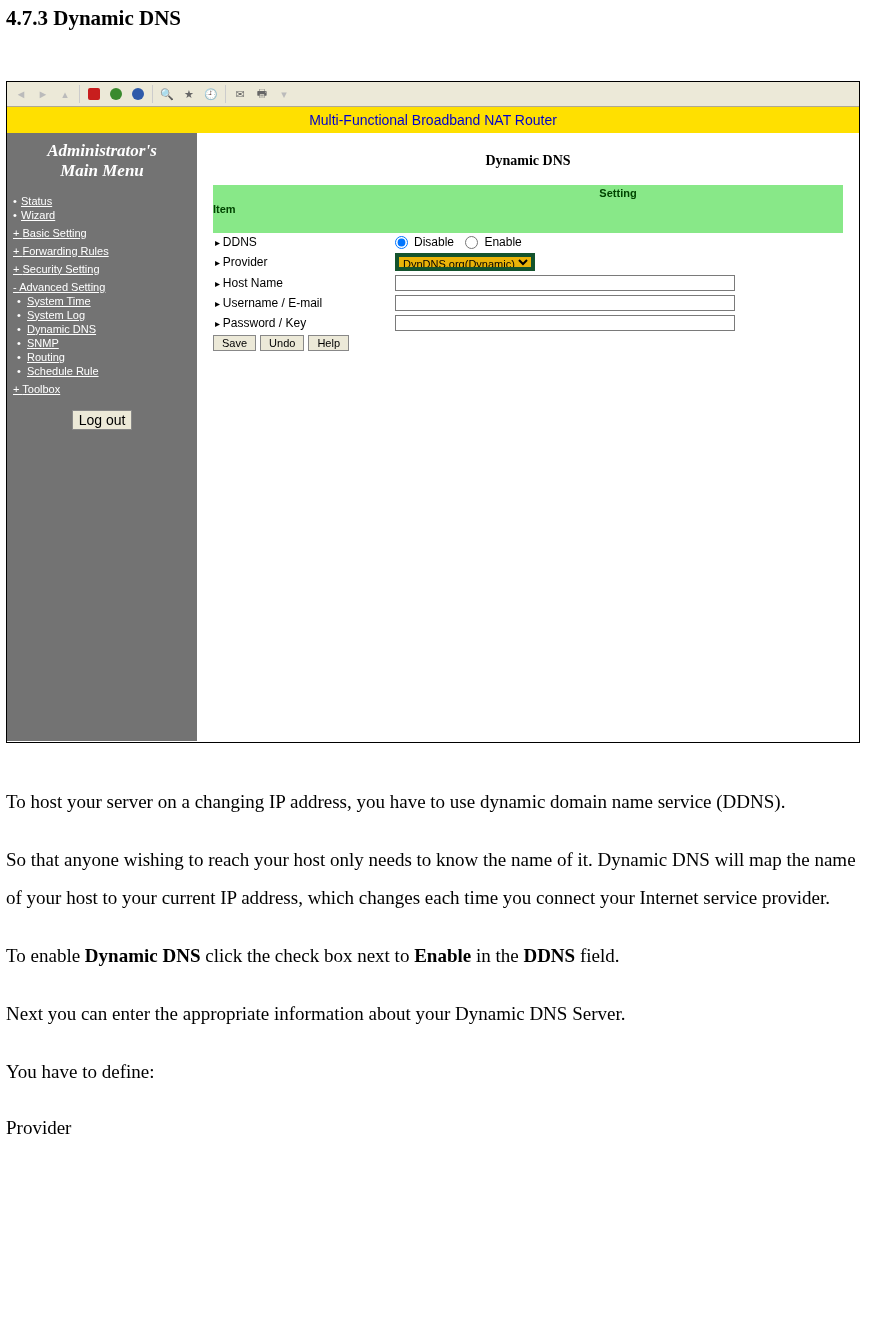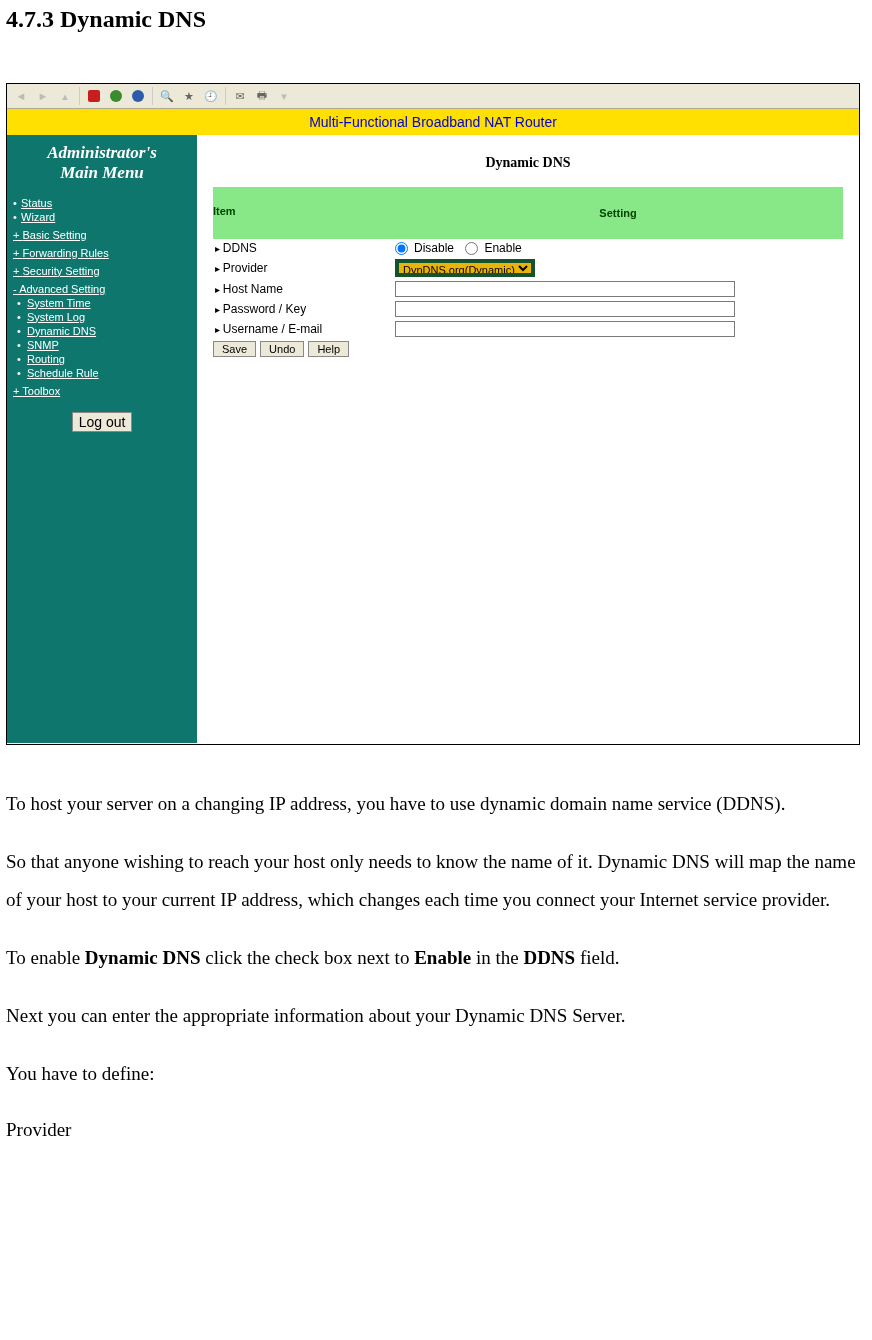--- a/index.html
+++ b/index.html
@@ -8,21 +8,21 @@
     font-family: "Times New Roman", Times, serif;
     font-size: 19px;
     color: #000;
     background: #fff;
     width: 872px;
   }
   .page {
     padding: 0 6px;
   }
   h1.section-heading {
-    font-size: 24px;
+    font-size: 21px;
     font-weight: bold;
     margin: 6px 0 50px 0;
     font-family: Liberation Serif, serif;
   }
   .screenshot-frame {
     border: 1px solid #000;
     width: 852px;
     height: 660px;
     margin: 0 0 40px 0;
     background: #fff;
@@ -58,21 +58,21 @@
     font-size: 14px;
     line-height: 26px;
     font-family: Liberation Sans, sans-serif;
   }
   .app-body {
     display: flex;
     height: 608px;
   }
   .sidebar {
     width: 190px;
-    background: #0f766e;
+    background: #737373;
     color: #fff;
     padding: 4px 6px 6px 6px;
     box-sizing: border-box;
     font-size: 11px;
   }
   .sidebar-title {
     text-align: center;
     font-family: "Times New Roman", serif;
     font-style: italic;
     font-size: 17px;
@@ -115,21 +115,21 @@
     padding: 10px 0 16px 0;
   }
   .hdr-row {
     display:flex;
     background: #88e888;
     font-size: 11px;
     font-weight: bold;
     color: #004400;
   }
   .hdr-item { width: 180px; text-align:left; padding:18px 0;}
-  .hdr-setting { flex:1; text-align:center; padding:20px 0;}
+  .hdr-setting { flex:1; text-align:center; padding:2px 0;}
   .form-row {
     display:flex;
     align-items:center;
     padding: 2px 0;
     font-size: 12px;
   }
   .form-label {
     width: 180px;
     padding-left: 2px;
     color:#000;
@@ -269,28 +269,28 @@
         </div>
 
         <div class="form-row">
           <div class="form-label">Host Name</div>
           <div class="form-ctrl">
             <input type="text" class="text-input" style="">
           </div>
         </div>
 
         <div class="form-row">
+          <div class="form-label">Username / E-mail</div>
+          <div class="form-ctrl">
+            <input type="text" class="text-input" style="">
+          </div>
+        </div>
+
+        <div class="form-row">
           <div class="form-label">Password / Key</div>
-          <div class="form-ctrl">
-            <input type="text" class="text-input" style="">
-          </div>
-        </div>
-
-        <div class="form-row">
-          <div class="form-label">Username / E-mail</div>
           <div class="form-ctrl">
             <input type="text" class="text-input" style="">
           </div>
         </div>
 
         <div class="btn-row">
           <button class="std-btn">Save</button>
           <button class="std-btn">Undo</button>
           <button class="std-btn">Help</button>
         </div>

